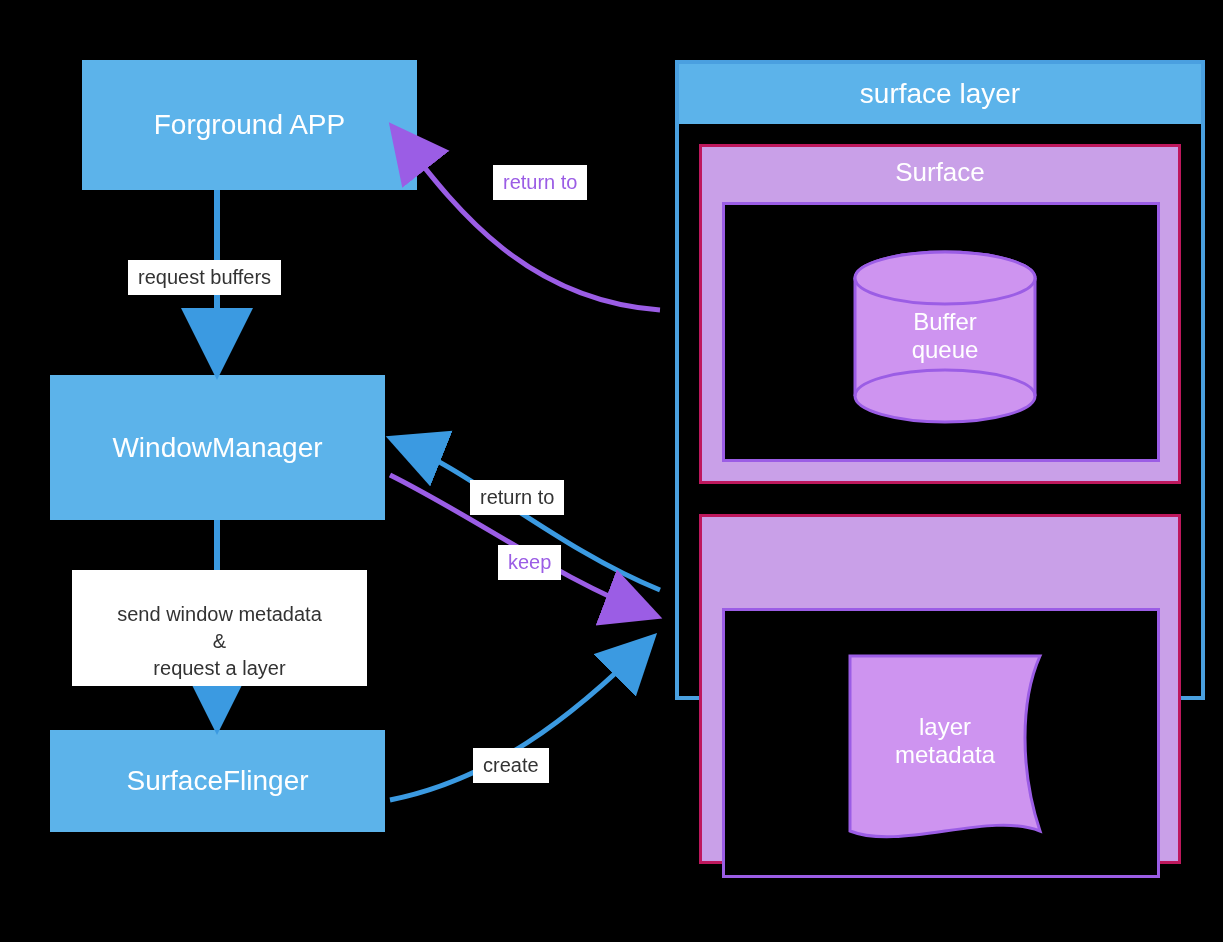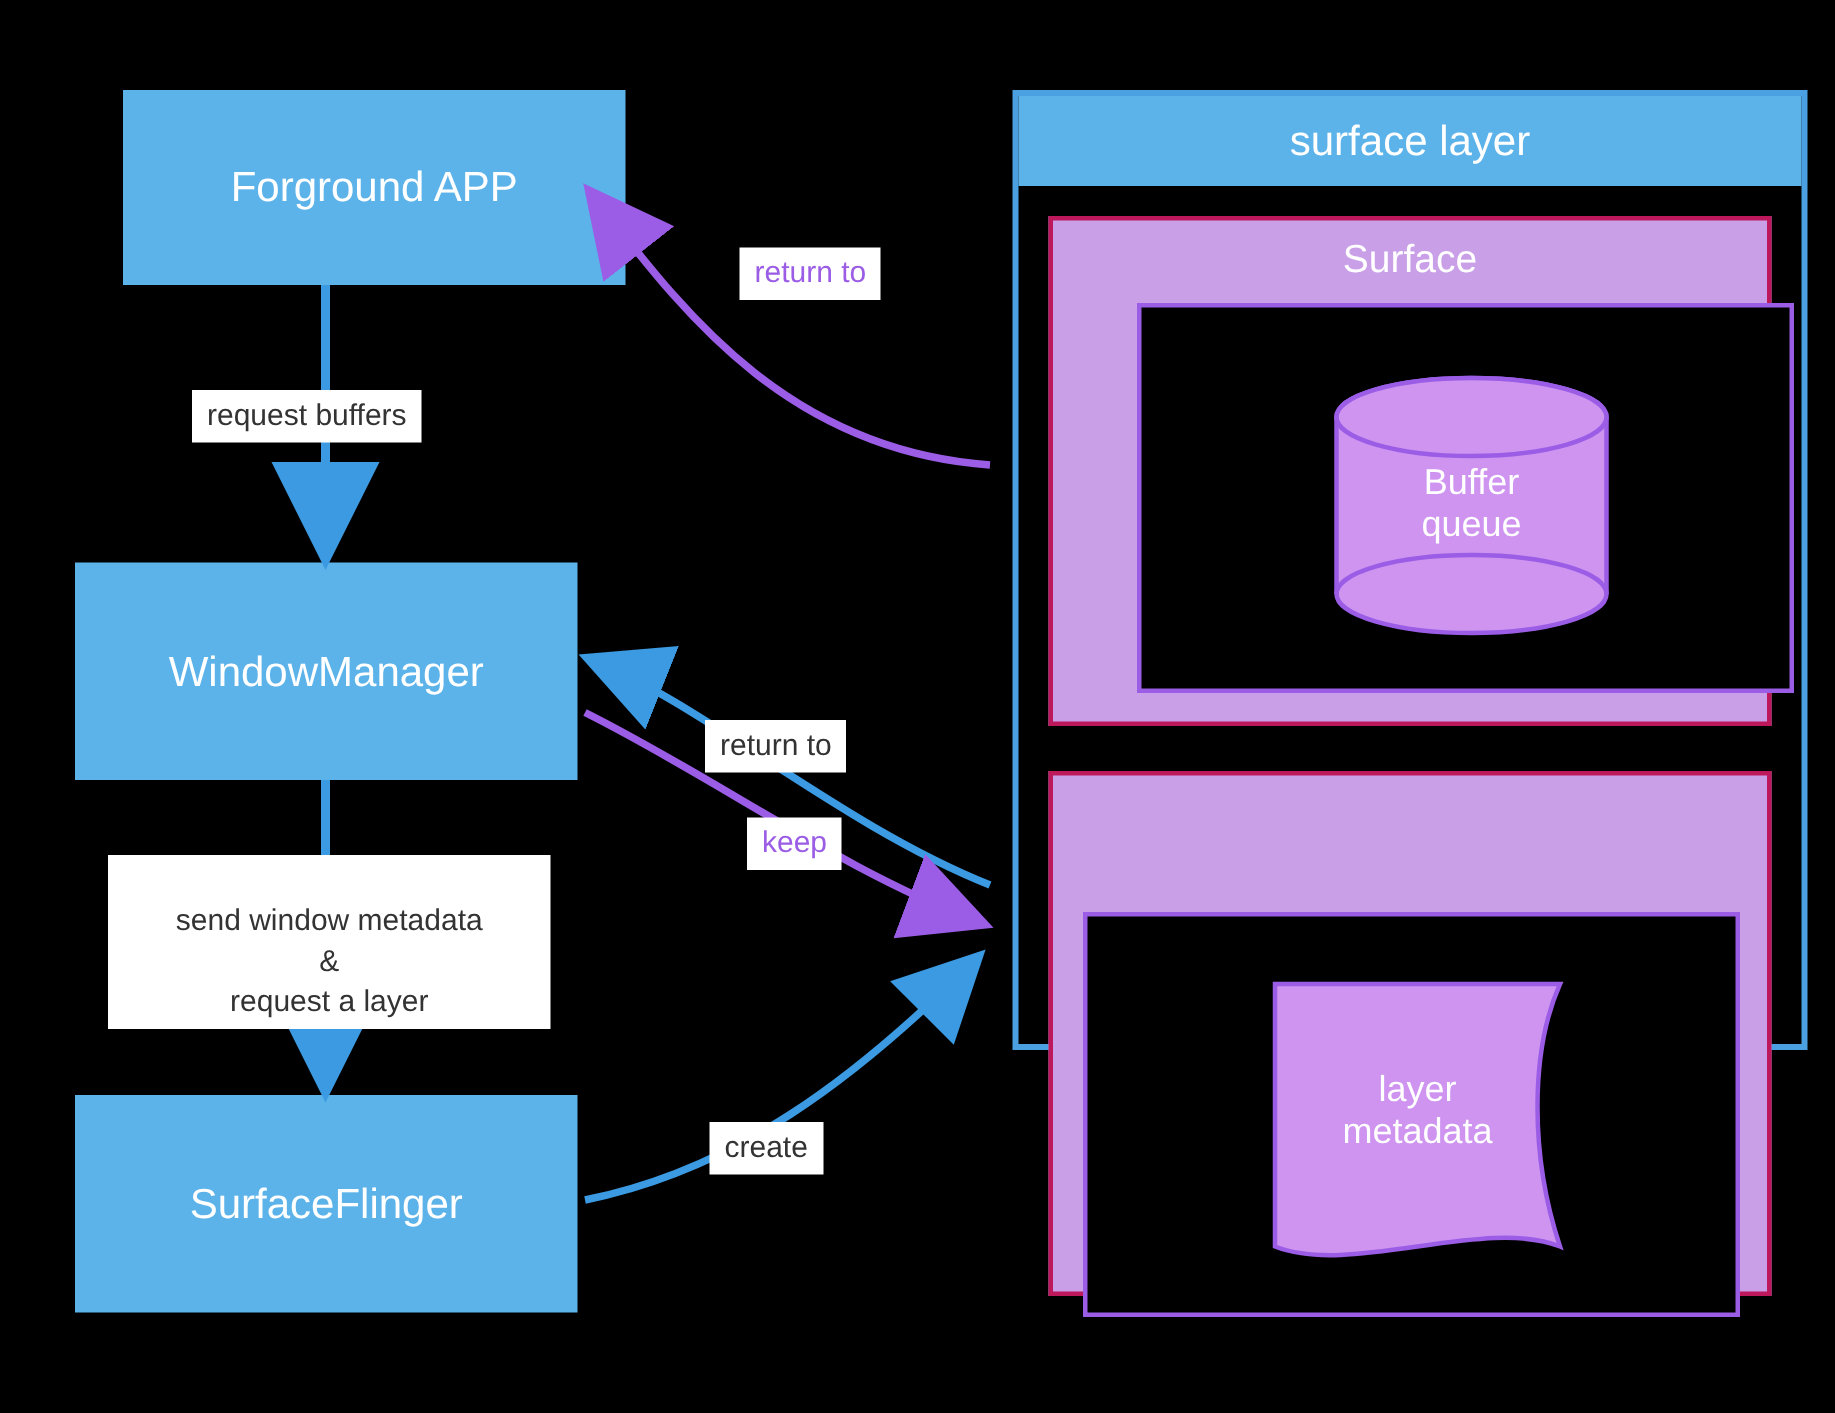--- a/index.html
+++ b/index.html
@@ -82,34 +82,34 @@
 <body>
 
 <div class="box blue-box" style="left:50px; top:60px; width:335px; height:130px;margin-left:32px;">
   <span>Forground APP</span>
 </div>
 
 <div class="box blue-box" style="left:50px; top:375px; width:335px; height:145px;">
   <span>WindowManager</span>
 </div>
 
-<div class="box blue-box" style="left:50px; top:730px; width:335px; height:145px;">
+<div class="box blue-box" style="left:50px; top:730px; width:335px; height:102px;">
   <span>SurfaceFlinger</span>
 </div>
 
 <div class="surface-layer-container" style="left:675px; top:60px; width:530px; height:640px;">
   <div class="surface-layer-header">
     <span>surface layer</span>
   </div>
 
   <div class="purple-panel" style="left:20px; top:80px; width:482px; height:340px;">
     <div class="purple-header">
       <span>Surface</span>
     </div>
-    <div class="purple-inner" style="left:20px; top:55px; width:438px; height:260px;margin-left:36px;">
+    <div class="purple-inner" style="left:20px; top:55px; width:438px; height:260px;">
 
       <div class="cylinder" style="left:125px; top:45px; width:190px; height:175px;">
         <svg width="190" height="175" viewBox="0 0 190 175">
           <ellipse cx="95" cy="28" rx="90" ry="26" fill="#ce94f0" stroke="#9b5de5" stroke-width="3"></ellipse>
           <rect x="5" y="28" width="180" height="118" fill="#ce94f0"></rect>
           <ellipse cx="95" cy="146" rx="90" ry="26" fill="#ce94f0" stroke="#9b5de5" stroke-width="3"></ellipse>
           <line x1="5" y1="28" x2="5" y2="146" stroke="#9b5de5" stroke-width="3"></line>
           <line x1="185" y1="28" x2="185" y2="146" stroke="#9b5de5" stroke-width="3"></line>
           <ellipse cx="95" cy="28" rx="90" ry="26" fill="#ce94f0" stroke="#9b5de5" stroke-width="3"></ellipse>
         </svg>

